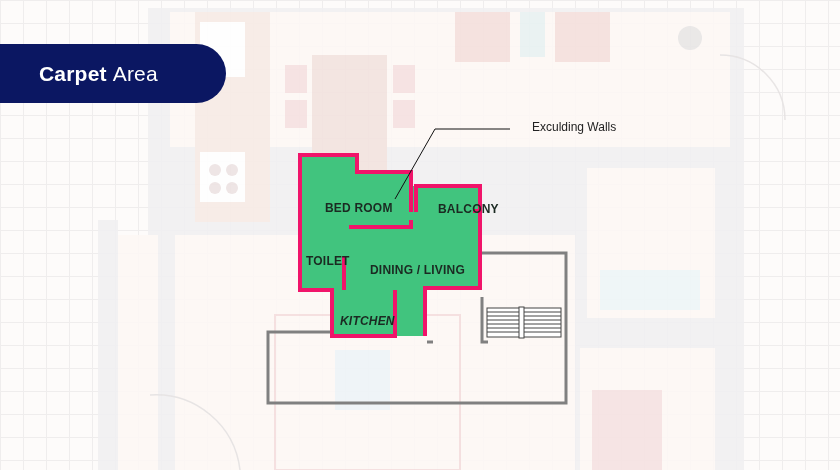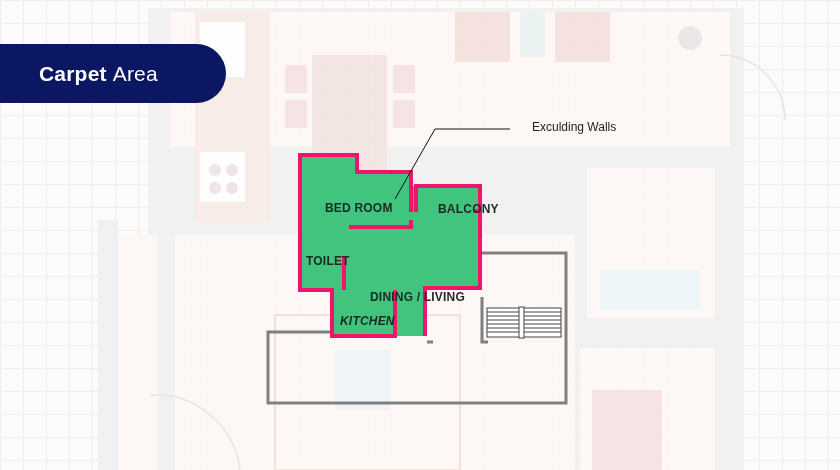--- a/index.html
+++ b/index.html
@@ -110,15 +110,15 @@
 
 <div class="badge">
   <b>Carpet</b>
   <span>Area</span>
 </div>
 
 <div class="callout">Exculding Walls</div>
 
 <div class="room-label" style="left:325px; top:201px;">BED ROOM</div>
 <div class="room-label" style="left:422px; top:202px;margin-left:16px;">BALCONY</div>
-<div class="room-label" style="left:370px; top:263px;margin-top:27px;">DINING / LIVING</div>
+<div class="room-label" style="left:370px; top:263px;">DINING / LIVING</div>
 <div class="room-label" style="left:306px; top:254px;">TOILET</div>
 <div class="room-label" style="left:340px; top:314px;font-style:italic;">KITCHEN</div>
 
 </body></html>

